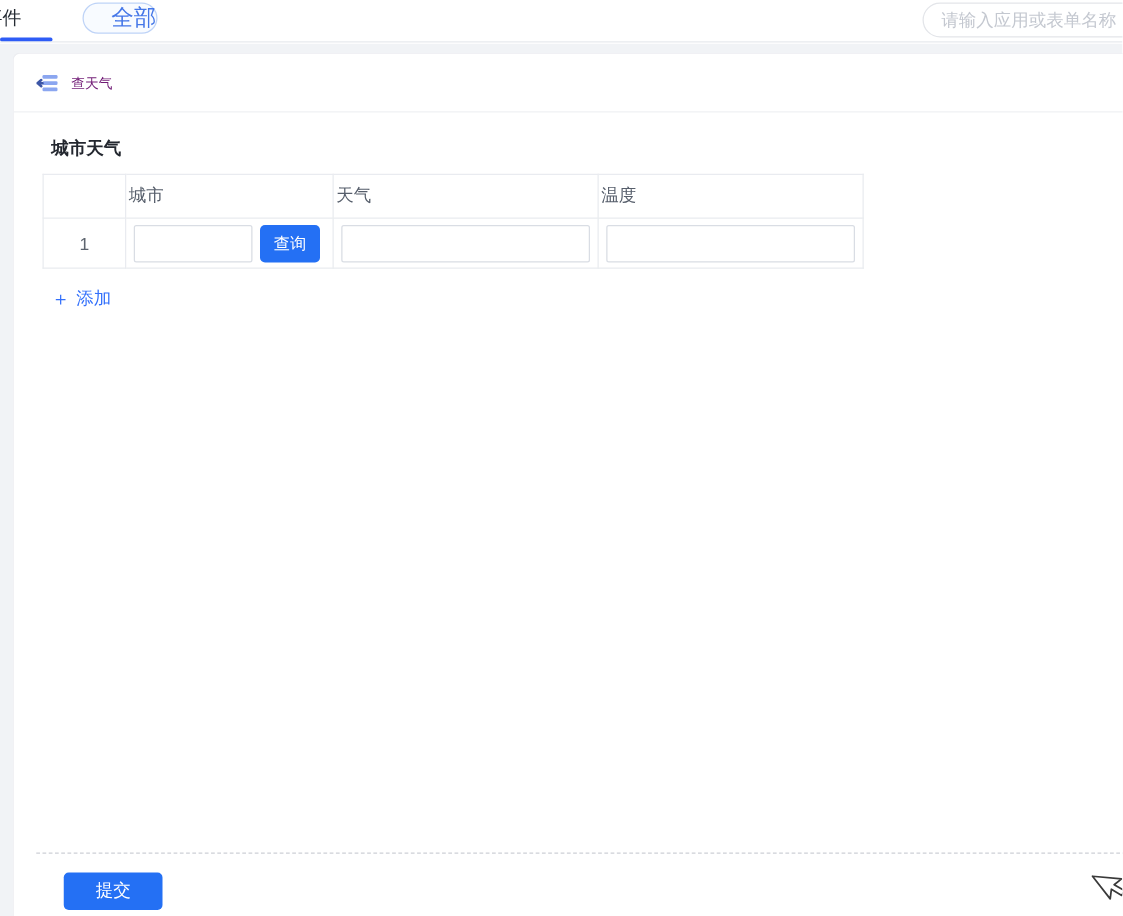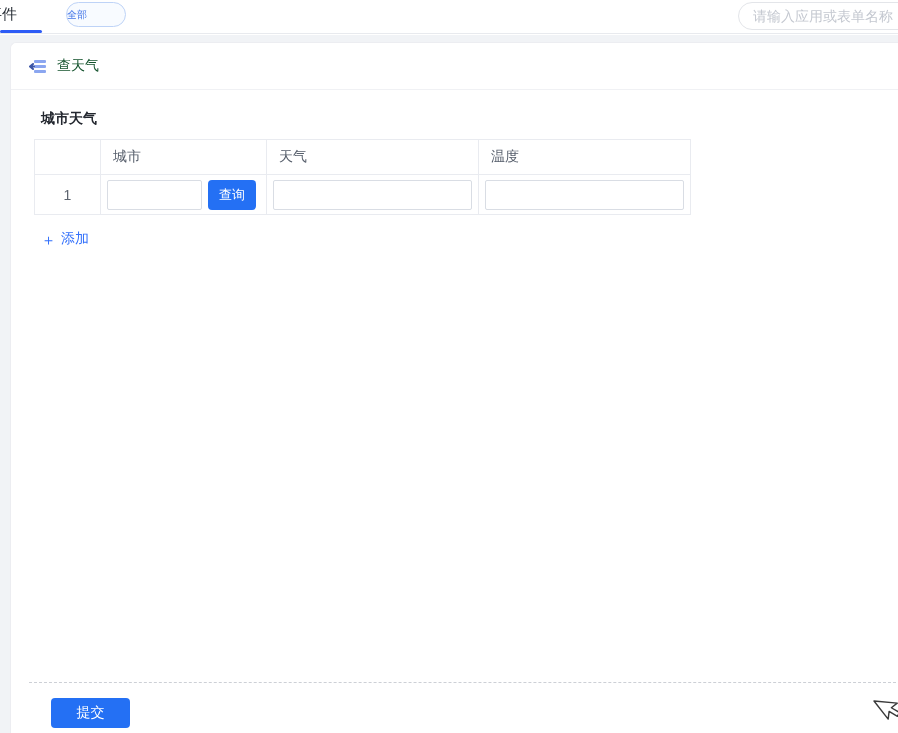--- a/index.html
+++ b/index.html
@@ -22,21 +22,21 @@
     position: absolute; left: -13px; top: 5px;
     font-size: 15px; color: #252b33; white-space: nowrap;
   }
   .tab-underline {
     position: absolute; left: 0; top: 30px; width: 42px; height: 3px;
     background: #2e5cf6; border-radius: 2px;
   }
   .pill {
     position: absolute; left: 66px; top: 2px; width: 60px; height: 25px;
     border: 1px solid #bed3f7; border-radius: 13px; background: #f8fbff;
-    color: #4577e8; font-size: 10px; line-height: 23px; text-align: left;
+    color: #4577e8; font-size: 18px; line-height: 23px; text-align: right;
     cursor: pointer;
   }
   .search {
     position: absolute; left: 738px; top: 2px; width: 200px; height: 28px;
     border: 1px solid #e3e5e9; border-radius: 15px; background: #fff;
     padding: 0 14px; font-size: 14px; color: #555; outline: none;
     font-family: "Liberation Sans", "DejaVu Sans", sans-serif;
   }
   .search::placeholder { color: #c4c8d0; }
 
@@ -47,33 +47,33 @@
   }
   .card {
     position: absolute; left: 10px; top: 7px; width: 896px; height: 700px;
     background: #ffffff; border: 1px solid #ecedf1; border-right: none;
     border-top-left-radius: 6px;
   }
   .card-header {
     height: 47px; display: flex; align-items: center;
     padding-left: 18px; border-bottom: 1px solid #f0f1f4;
   }
-  .card-title { margin-left: 10px; font-size: 14px; color: #14532d; }
+  .card-title { margin-left: 10px; font-size: 11px; color: #701a75; }
 
   
   .card-body { padding: 20px 0 0 23px; }
   .field-label {
     margin: 0 0 11px 7px; font-weight: bold; font-size: 14px; color: #23272f;
   }
   table.sub-table { border-collapse: collapse; table-layout: fixed; }
   table.sub-table th, table.sub-table td {
     border: 1px solid #e9ebf0; font-weight: normal;
   }
   table.sub-table th {
-    height: 35px; text-align: left; padding-left: 12px;
+    height: 35px; text-align: left; padding-left: 2px;
     color: #565e6b; font-size: 14px; background: #ffffff;
   }
   table.sub-table td { height: 40px; background: #ffffff; }
   .col-idx { width: 66px; }
   .col-city { width: 166px; }
   .col-weather { width: 160px; }
   .col-temp { width: 162px; }
   td.idx-cell { text-align: center; color: #5d646e; font-size: 14px; }
   .cell-inner { display: flex; align-items: center; gap: 6px; padding: 0 6px; }
   .cell-input {

